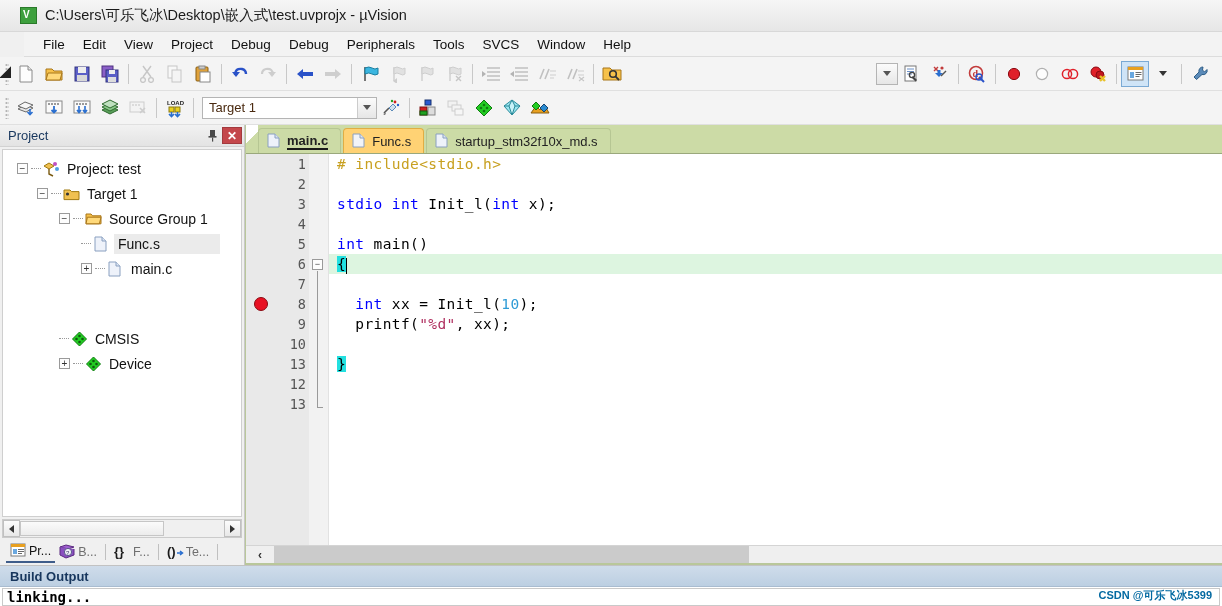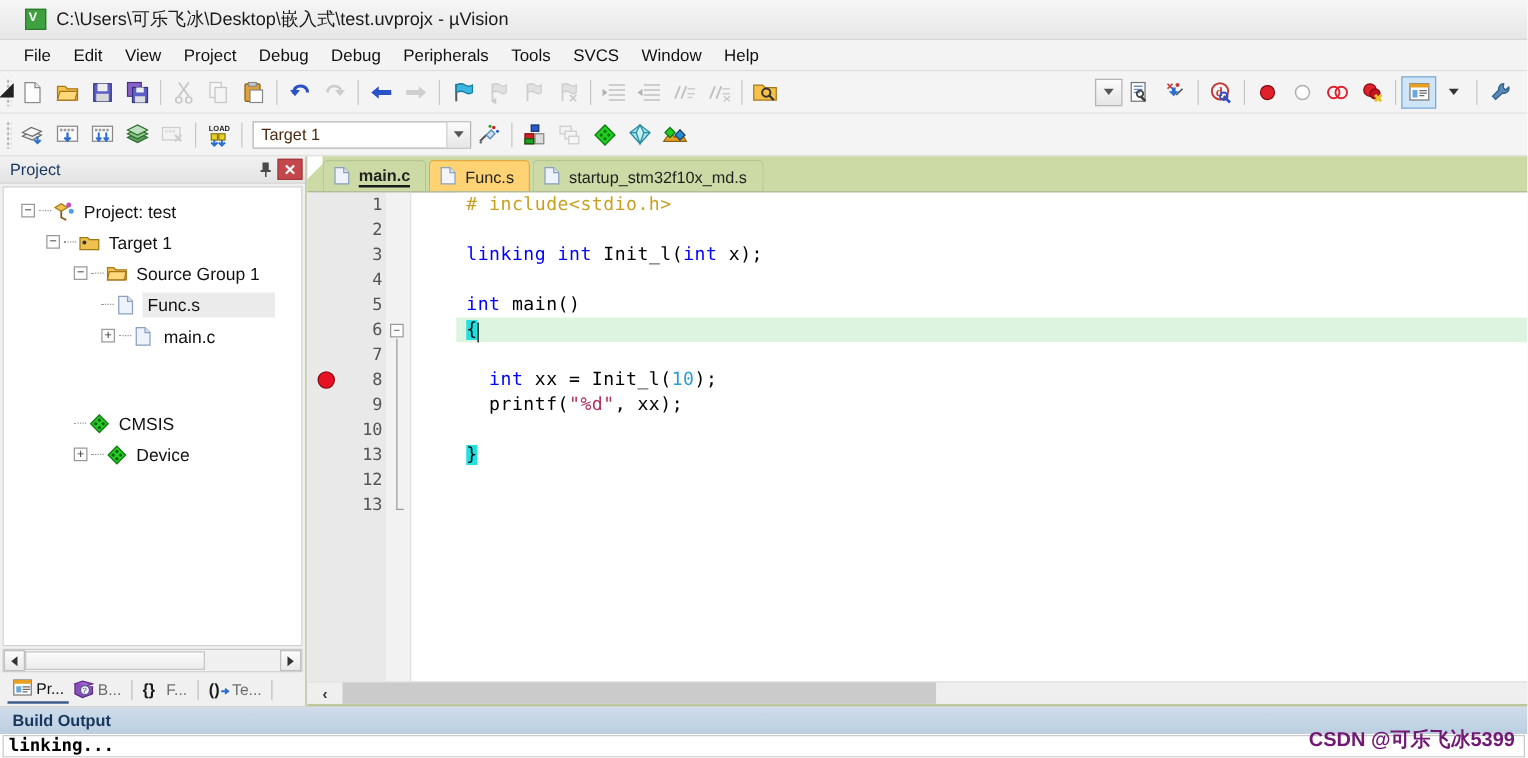--- a/index.html
+++ b/index.html
@@ -44,20 +44,21 @@
     font-size: 14.5px; color: #1a1a1a; white-space: nowrap;
   }
 
   
   .menubar {
     height: 25px; flex: 0 0 25px;
     background: #f3f3f3;
     border-bottom: 1px solid #dcdcdc;
     display: flex; align-items: center;
     padding-left: 10px;
+    margin-left: 24px;
   }
   .menu-item {
     font-size: 13.5px; color: #111;
     padding: 3px 9px;
     white-space: nowrap;
     cursor: default;
   }
 
   
   .toolbar {
@@ -292,21 +293,20 @@
     width: 20px; flex: 0 0 20px;
     background: #f2f2f2;
     position: relative;
     border-right: 1px solid #e2e2e2;
   }
   .text-col {
     flex: 1 1 auto;
     position: relative;
     background: #ffffff;
     min-width: 0;
-    margin-left: 36px;
   }
   .row { height: 20px; line-height: 20px; }
   .ln {
     font-family: "DejaVu Sans Mono", monospace;
     font-size: 13.5px; color: #555555;
   }
   .cl {
     font-family: "DejaVu Sans Mono", monospace;
     font-size: 14.5px;
     color: #000000;
@@ -386,22 +386,22 @@
     padding-left: 4px;
   }
   .bo-line {
     font-family: "DejaVu Sans Mono", monospace;
     font-size: 14px; color: #000;
     line-height: 16px;
   }
   .watermark {
     position: absolute;
     right: 10px; bottom: 3px;
-    font-size: 16px;
-    color: #701a75;
+    font-size: 11px;
+    color: #0369a1;
     white-space: nowrap;
     pointer-events: none;
   }
   .left-edge-icon {
     position: absolute; left: 0; top: 6px;
     font-size: 14px; color: #222; font-weight: bold;
   }
 </style>
 </head>
 <body>
@@ -1024,21 +1024,21 @@
 
         <div class="fold-col">
           <div class="fold-box" style="top:105px;">−</div>
           <div class="fold-line" style="top:117px;height:137px;"></div>
           <div class="fold-end" style="top:253px;left:8px;"></div>
         </div>
 
         <div class="text-col">
           <div class="row cl"><span class="pre">#</span> <span class="pre">include&lt;stdio.h&gt;</span></div>
           <div class="row cl"></div>
-          <div class="row cl"><span class="kw">linking</span> <span class="kw">int</span> Init_l(<span class="kw">int</span> x);</div>
+          <div class="row cl"><span class="kw">stdio</span> <span class="kw">int</span> Init_l(<span class="kw">int</span> x);</div>
           <div class="row cl"></div>
           <div class="row cl"><span class="kw">int</span> main()</div>
           <div class="row cl cur-line"><span class="brace-hl">{</span><span style="position:relative;"><span class="caret" style="left:0;top:2px;height:16px;"></span></span></div>
           <div class="row cl cur-line" style="background:#ffffff;"></div>
           <div class="row cl">  <span class="kw">int</span> xx = Init_l(<span class="num">10</span>);</div>
           <div class="row cl">  printf(<span class="str">"%d"</span>, xx);</div>
           <div class="row cl"></div>
           <div class="row cl"><span class="brace-hl">}</span></div>
           <div class="row cl"></div>
         </div>

